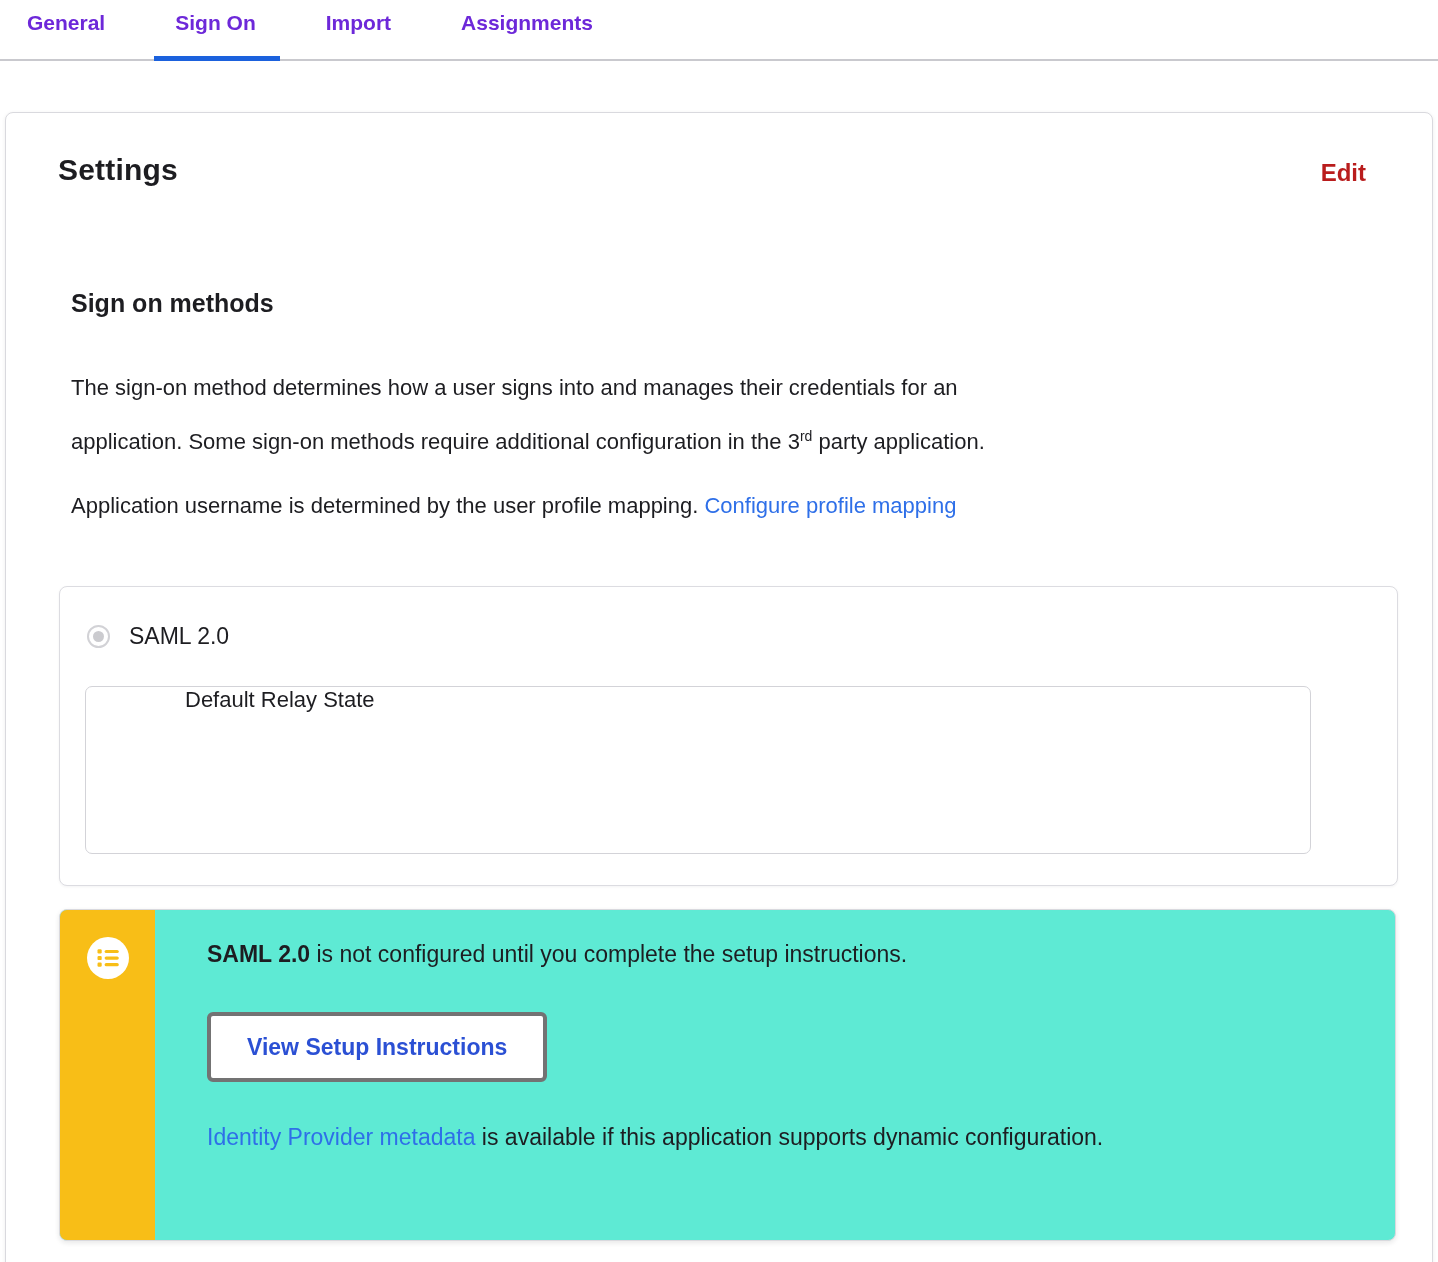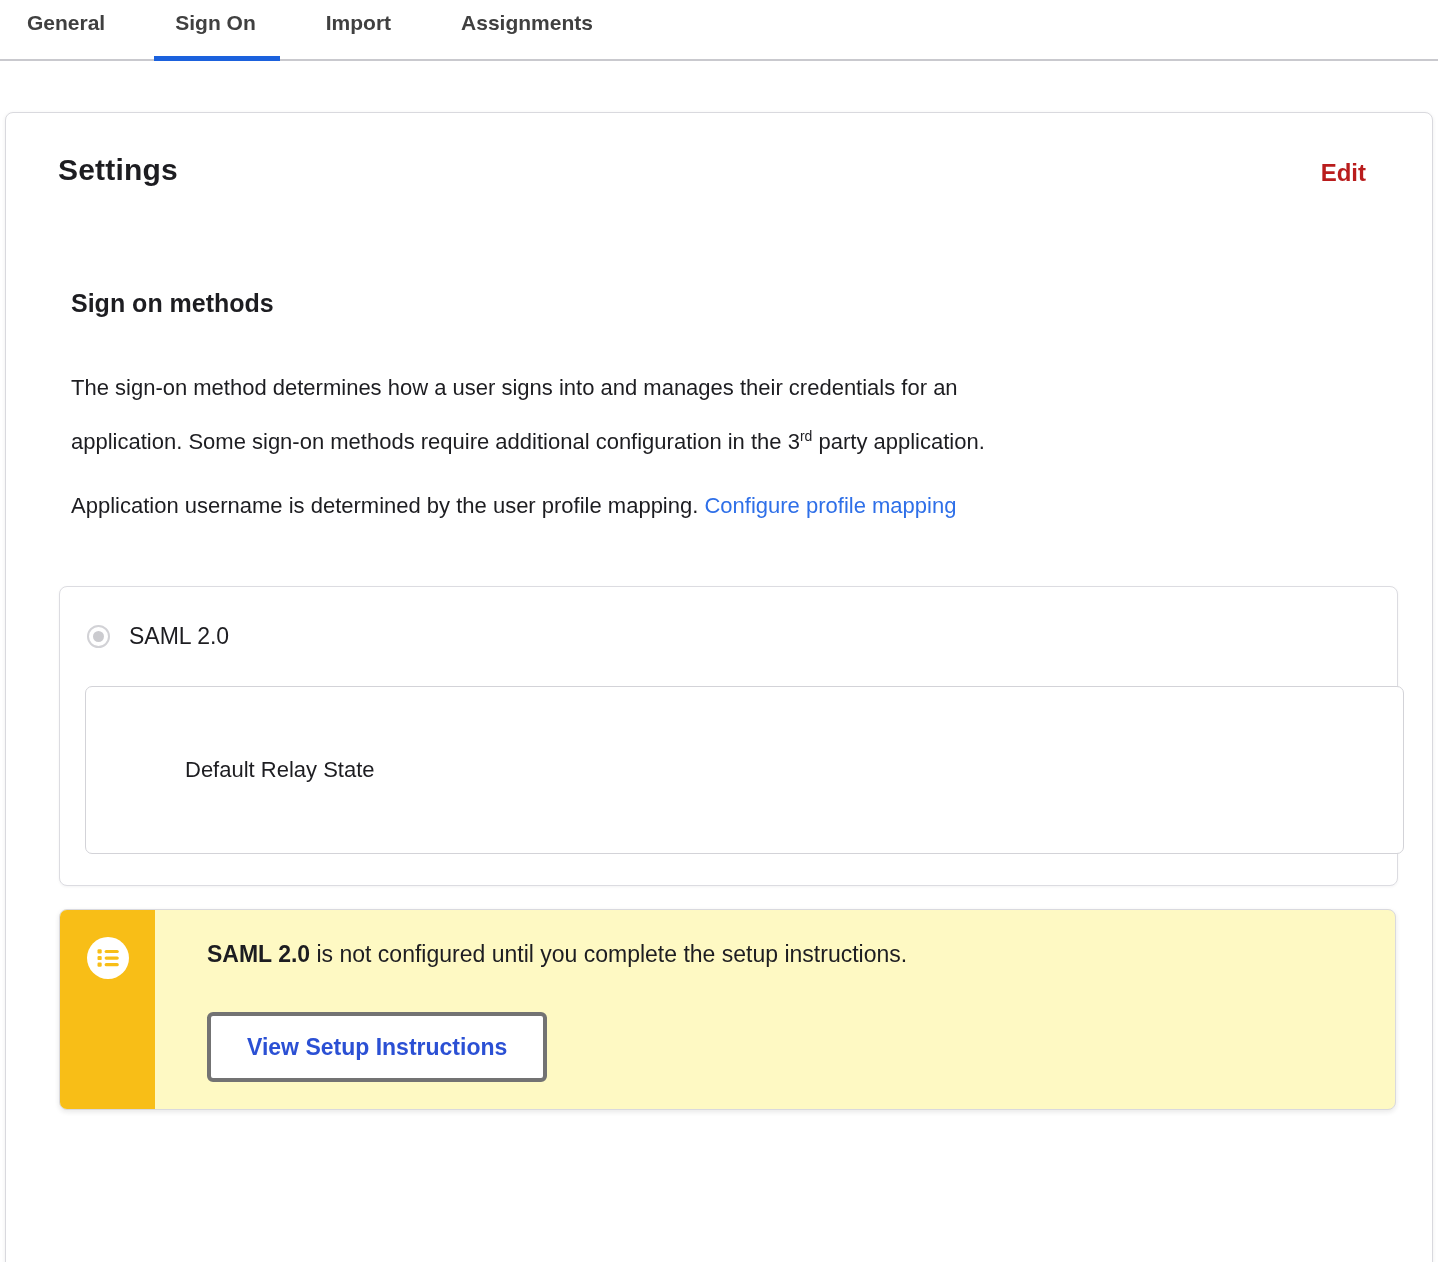--- a/index.html
+++ b/index.html
@@ -10,21 +10,21 @@
   }
 
   
   .tabbar {
     display:flex; align-items:flex-start;
     height:61px; padding-top:8px;
     border-bottom:2px solid #c9c9ce;
     width:100%;
   }
   .tab {
-    position:relative; font-size:21px; font-weight:700; color:#404040;
+    position:relative; font-size:21px; font-weight:700; color:#6d28d9;
     margin-right:70px; cursor:pointer; white-space:nowrap; line-height:30px;
   }
   .tab:first-child { margin-left:27px; }
   .tab.active::after {
     content:""; position:absolute; left:-21px; right:-24px; bottom:-23px;
     height:5px; background:#1b61dd;
   }
 
   
   .card {
@@ -58,31 +58,31 @@
   .radio-row { display:flex; align-items:center; margin-left:2px; }
   .radio {
     width:23px; height:23px; border-radius:50%;
     border:2px solid #d2d2d6; background:#fff;
     display:inline-flex; align-items:center; justify-content:center; flex:none;
   }
   .radio .dot { width:11px; height:11px; border-radius:50%; background:#cbcbcf; }
   .radio-label { font-size:23px; margin-left:19px; }
 
   .relay-box {
-    margin-top:36px; width:1319px; height:168px;
+    margin-top:36px; width:1226px; height:168px;
     border:1px solid #d3d3d8; border-radius:7px; background:#fff;
-    display:flex; align-items:center; padding-left:99px; font-size:22px;
+    display:flex; align-items:flex-start; padding-left:99px; font-size:22px;
   }
 
   
   .notice {
-    margin:23px 0 0 7px; width:1337px; height:201px;
+    margin:23px 0 0 7px; width:1337px; height:332px;
     border:1px solid #d9d9de; border-radius:8px;
     box-shadow:0 2px 5px rgba(29,29,33,.10);
-    display:flex; overflow:hidden; background:#fef9c3;
+    display:flex; overflow:hidden; background:#5eead4;
   }
   .notice-strip {
     width:95px; flex:none; background:#f8be17;
     display:flex; justify-content:center; align-items:flex-start; padding-top:27px;
   }
   .notice-body { padding:31px 0 0 52px; }
   .notice-line1 { font-size:23px; }
   .notice-line1 b { font-weight:700; }
   .setup-btn {
     display:inline-block; margin-top:44px; height:70px; padding:0 36px;
@@ -142,16 +142,19 @@
           <rect x="10.5" y="18.9" width="4.2" height="4.2" rx="1.2"></rect>
           <rect x="17.6" y="19.5" width="14.2" height="3.2" rx="1.6"></rect>
           <rect x="10.5" y="25.5" width="4.2" height="4.2" rx="1.2"></rect>
           <rect x="17.6" y="26.1" width="14.2" height="3.2" rx="1.6"></rect>
         </g>
       </svg>
     </div>
     <div class="notice-body">
       <p class="notice-line1"><b>SAML 2.0</b><span> is not configured until you complete the setup instructions.</span></p>
       <button class="setup-btn">View Setup Instructions</button>
+      <p class="metadata-line">
+        <a class="text-link">Identity Provider metadata</a><span> is available if this application supports dynamic configuration.</span>
+      </p>
     </div>
   </div>
 
 </section>
 
 </body></html>

